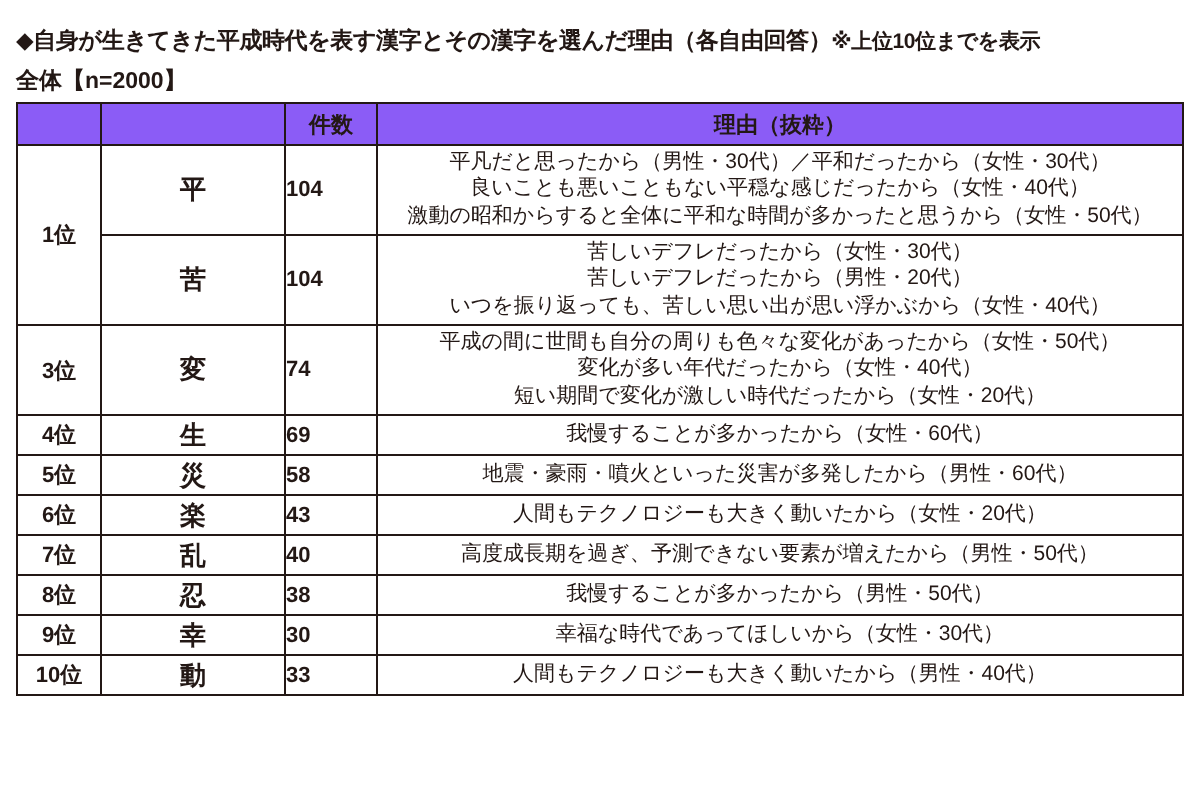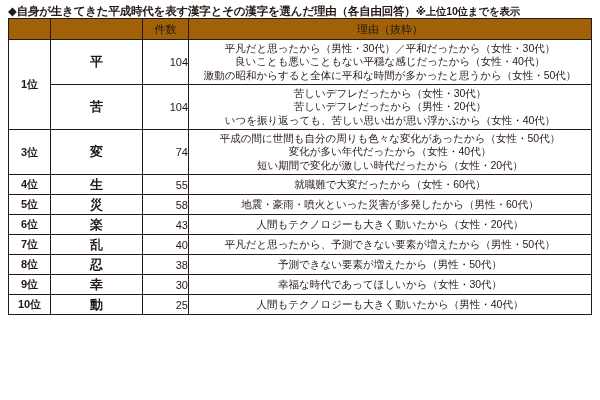--- a/index.html
+++ b/index.html
@@ -11,21 +11,21 @@
     height: 400px;
     background: #ffffff;
     font-family: "Liberation Sans", "DejaVu Sans", sans-serif;
     color: #231815;
     overflow: hidden;
   }
   .page {
     width: 509px;
     height: 400px;
     box-sizing: border-box;
-    padding: 4px 8px 0 8px;
+    padding: 14px 8px 0 8px;
   }
   .headline {
     font-size: 11.5px;
     font-weight: bold;
     letter-spacing: -0.2px;
     line-height: 14px;
     white-space: nowrap;
   }
   .headline .note {
     font-size: 10.5px;
@@ -41,64 +41,65 @@
     border-collapse: collapse;
     width: 584px;
     table-layout: fixed;
   }
   table.data th, table.data td {
     border: 1px solid #231815;
     padding: 0;
     vertical-align: middle;
   }
   thead th {
-    background: #a16207;
+    background: #8b5cf6;
     font-size: 11px;
-    font-weight: normal;
+    font-weight: bold;
     height: 20px;
     text-align: center;
   }
   .col-rank { width: 42px; }
   .col-kanji { width: 92px; }
   .col-count { width: 46px; }
   .col-reason { width: auto; }
   td.rank {
     text-align: center;
     font-size: 11px;
     font-weight: bold;
   }
   td.kanji {
     text-align: center;
     font-size: 13px;
     font-weight: bold;
   }
   td.count {
-    text-align: right;
+    text-align: left;
     font-size: 11px;
-    font-weight: normal;
+    font-weight: bold;
   }
   td.reasons {
     text-align: center;
     font-size: 10.5px;
     padding: 2px 4px;
     line-height: 13.5px;
   }
   td.reasons .line {
     white-space: nowrap;
   }
   .row-3 { height: 45px; }
   .row-1 { height: 20px; }
 </style>
 </head>
 <body>
 
 <div class="page">
 
   <div class="headline"><span>◆自身が生きてきた平成時代を表す漢字とその漢字を選んだ理由（各自由回答）</span><span class="note">※上位10位までを表示</span></div>
 
+  <div class="subhead">全体【n=2000】</div>
 
   <table class="data">
     <colgroup>
       <col class="col-rank">
       <col class="col-kanji">
       <col class="col-count">
       <col class="col-reason">
     </colgroup>
     <thead>
       <tr>
@@ -138,23 +139,23 @@
         <td class="reasons">
           <div class="line">平成の間に世間も自分の周りも色々な変化があったから（女性・50代）</div>
           <div class="line">変化が多い年代だったから（女性・40代）</div>
           <div class="line">短い期間で変化が激しい時代だったから（女性・20代）</div>
         </td>
       </tr>
 
       <tr class="row-1">
         <td class="rank">4位</td>
         <td class="kanji">生</td>
-        <td class="count">55</td>
-        <td class="reasons">
-          <div class="line">就職難で大変だったから（女性・60代）</div>
+        <td class="count">69</td>
+        <td class="reasons">
+          <div class="line">我慢することが多かったから（女性・60代）</div>
         </td>
       </tr>
 
       <tr class="row-1">
         <td class="rank">5位</td>
         <td class="kanji">災</td>
         <td class="count">58</td>
         <td class="reasons">
           <div class="line">地震・豪雨・噴火といった災害が多発したから（男性・60代）</div>
         </td>
@@ -167,46 +168,46 @@
         <td class="reasons">
           <div class="line">人間もテクノロジーも大きく動いたから（女性・20代）</div>
         </td>
       </tr>
 
       <tr class="row-1">
         <td class="rank">7位</td>
         <td class="kanji">乱</td>
         <td class="count">40</td>
         <td class="reasons">
-          <div class="line">平凡だと思ったから、予測できない要素が増えたから（男性・50代）</div>
+          <div class="line">高度成長期を過ぎ、予測できない要素が増えたから（男性・50代）</div>
         </td>
       </tr>
 
       <tr class="row-1">
         <td class="rank">8位</td>
         <td class="kanji">忍</td>
         <td class="count">38</td>
         <td class="reasons">
-          <div class="line">予測できない要素が増えたから（男性・50代）</div>
+          <div class="line">我慢することが多かったから（男性・50代）</div>
         </td>
       </tr>
 
       <tr class="row-1">
         <td class="rank">9位</td>
         <td class="kanji">幸</td>
         <td class="count">30</td>
         <td class="reasons">
           <div class="line">幸福な時代であってほしいから（女性・30代）</div>
         </td>
       </tr>
 
       <tr class="row-1">
         <td class="rank">10位</td>
         <td class="kanji">動</td>
-        <td class="count">25</td>
+        <td class="count">33</td>
         <td class="reasons">
           <div class="line">人間もテクノロジーも大きく動いたから（男性・40代）</div>
         </td>
       </tr>
 
     </tbody>
   </table>
 
 </div>
 

